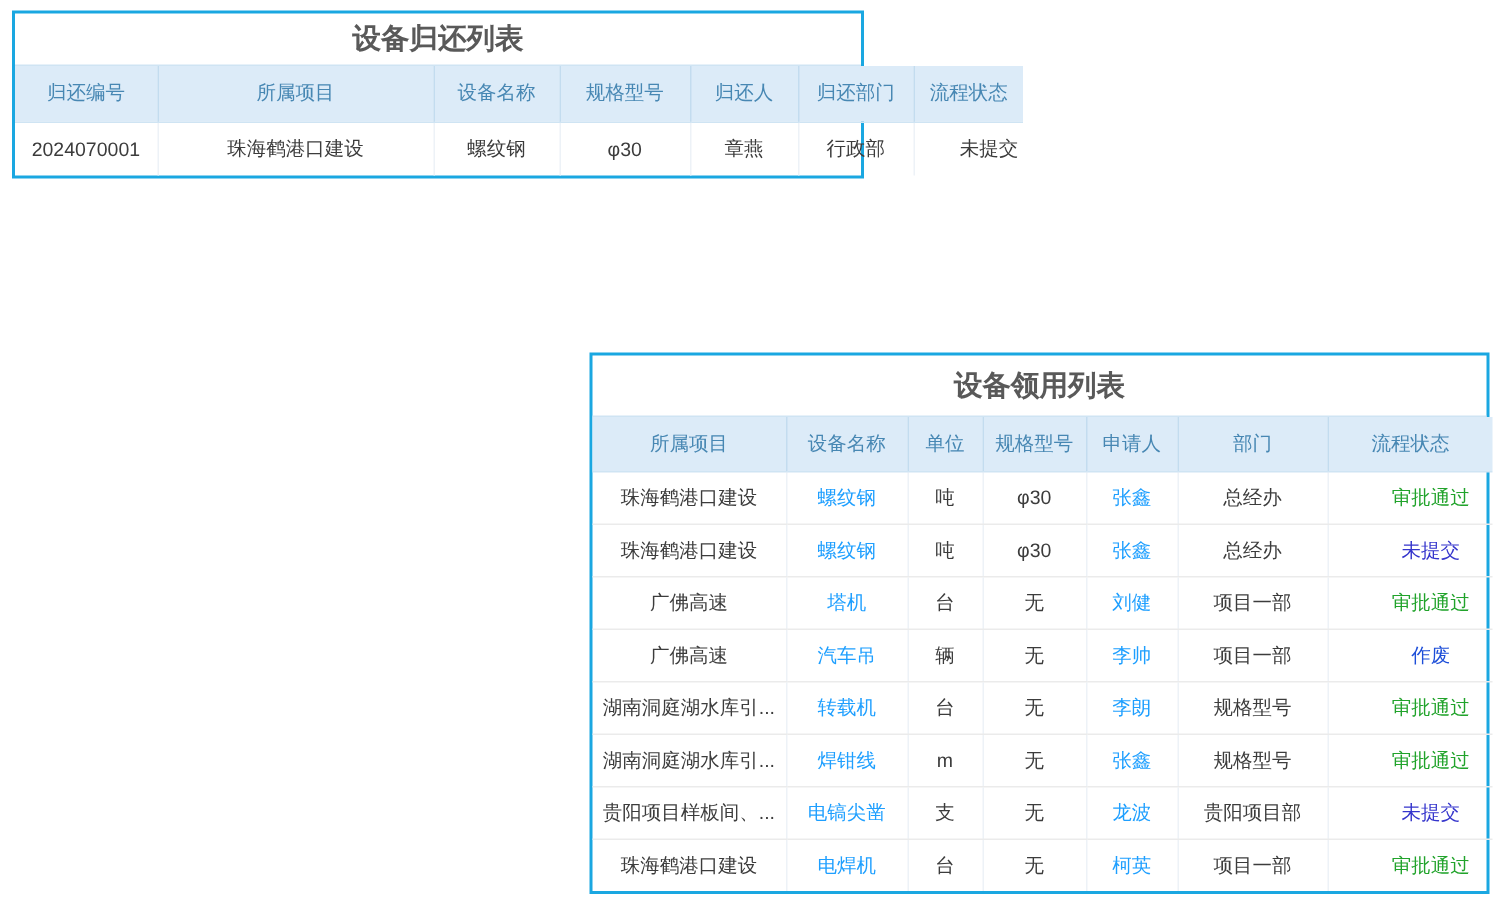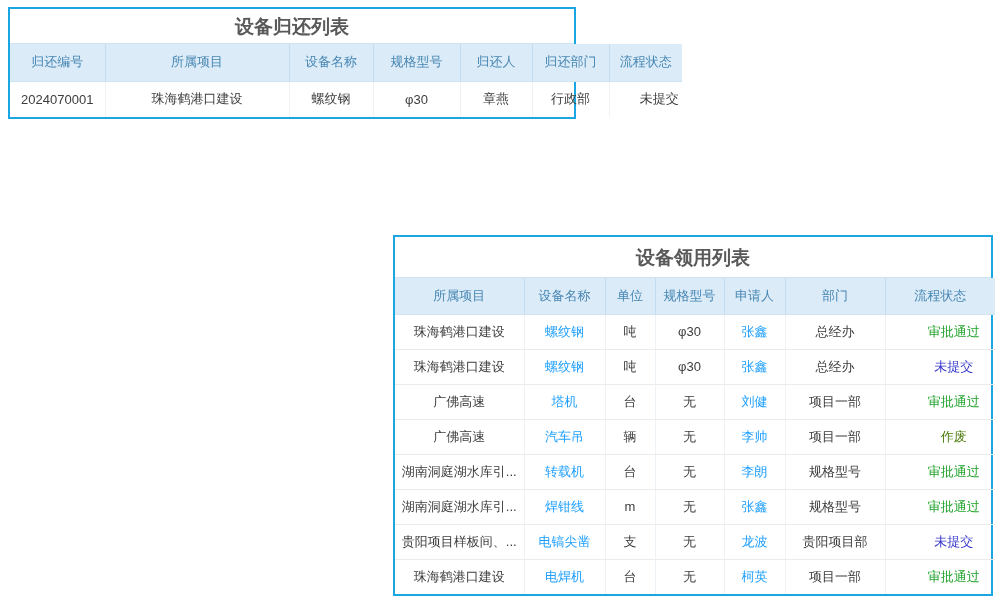--- a/index.html
+++ b/index.html
@@ -126,21 +126,21 @@
           <td>项目一部</td>
           <td style="color: rgb(33, 163, 43);">审批通过</td>
         </tr>
         <tr>
           <td>广佛高速</td>
           <td class="link">汽车吊</td>
           <td>辆</td>
           <td>无</td>
           <td class="link">李帅</td>
           <td>项目一部</td>
-          <td style="color: #4d7c0f;">作废</td>
+          <td style="color: #1d4ed8;">作废</td>
         </tr>
         <tr>
           <td>湖南洞庭湖水库引...</td>
           <td class="link">转载机</td>
           <td>台</td>
           <td>无</td>
           <td class="link">李朗</td>
           <td>规格型号</td>
           <td style="color: rgb(33, 163, 43);">审批通过</td>
         </tr>

